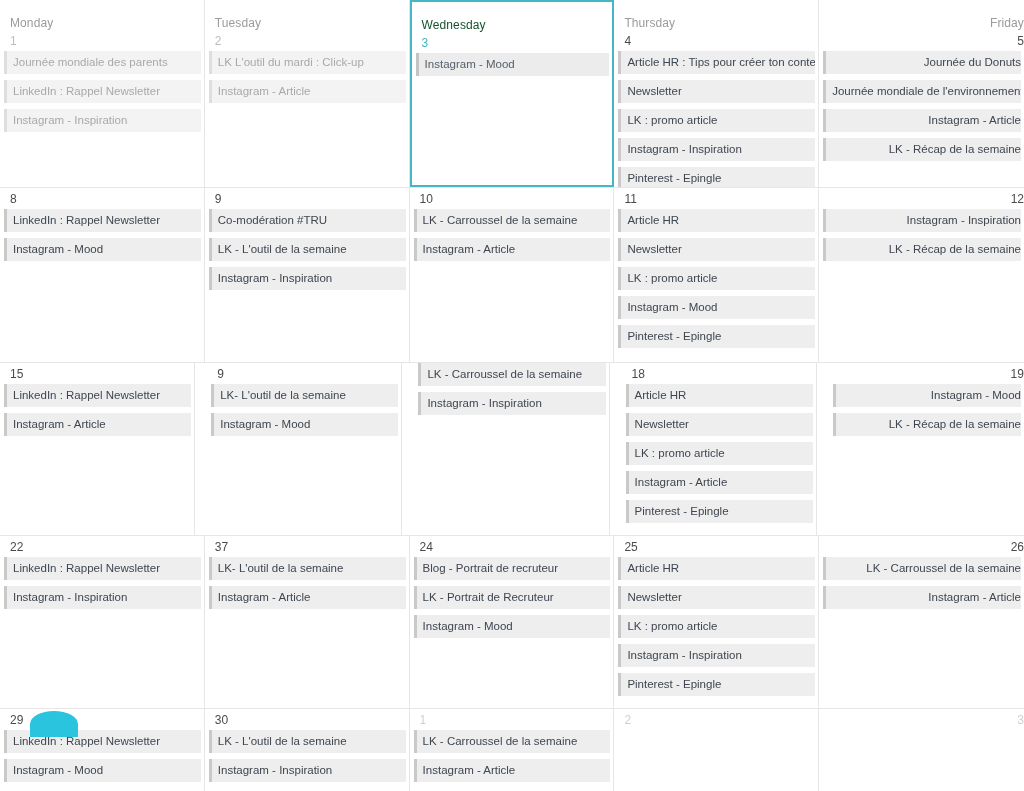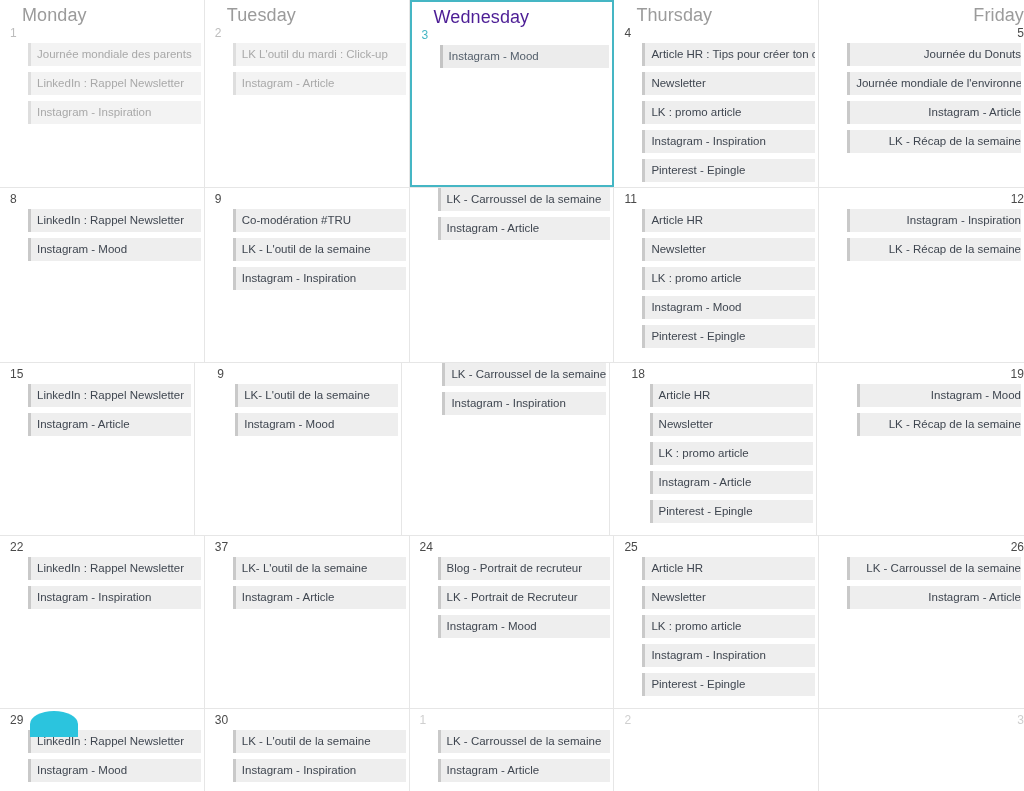--- a/index.html
+++ b/index.html
@@ -52,45 +52,43 @@
   }
   .day-cell:last-child { border-right: none; text-align: right; }
 
   .day-cell.selected {
     border: 2px solid #45b6c4;
     border-right: 2px solid #45b6c4;
   }
 
   
   .weekday-name {
-    font-size: 18px;
+    font-size: 12px;
     color: #9b9b9b;
-    padding: 8px 0 0 10px;
+    padding: 16px 0 0 10px;
     letter-spacing: 0.1px;
     line-height: 14px;
-    margin-left: 12px;
   }
 
   
   .day-number {
     font-size: 12px;
     color: #4a4a4a;
     padding: 4px 0 3px 10px;
     line-height: 14px;
   }
   .day-cell.faded .day-number { color: #bdbdbd; }
   .day-cell.othermonth .day-number { color: #cfcfcf; }
   .day-cell.selected .day-number { color: #45b6c4; }
-  .day-cell.selected .weekday-name { color: #4c1d95; }
+  .day-cell.selected .weekday-name { color: #14532d; }
 
   
   .events {
     display: flex;
     flex-direction: column;
-    margin-left: 24px;
   }
   .event-chip {
     position: relative;
     height: 23px;
     line-height: 23px;
     margin: 0 3px 6px 4px;
     background: #eeeeee;
     font-size: 11.5px;
     color: #3f4650;
     padding-left: 9px;
@@ -196,20 +194,21 @@
       </div>
       <div class="day-cell">
         <div class="day-number">9</div>
         <div class="events">
           <div class="event-chip">Co-modération #TRU</div>
           <div class="event-chip">LK - L'outil de la semaine</div>
           <div class="event-chip">Instagram - Inspiration</div>
         </div>
       </div>
       <div class="day-cell">
+        <div class="day-number">10</div>
         <div class="events">
           <div class="event-chip">LK - Carroussel de la semaine</div>
           <div class="event-chip">Instagram - Article</div>
         </div>
       </div>
       <div class="day-cell">
         <div class="day-number">11</div>
         <div class="events">
           <div class="event-chip">Article HR</div>
           <div class="event-chip">Newsletter</div>

